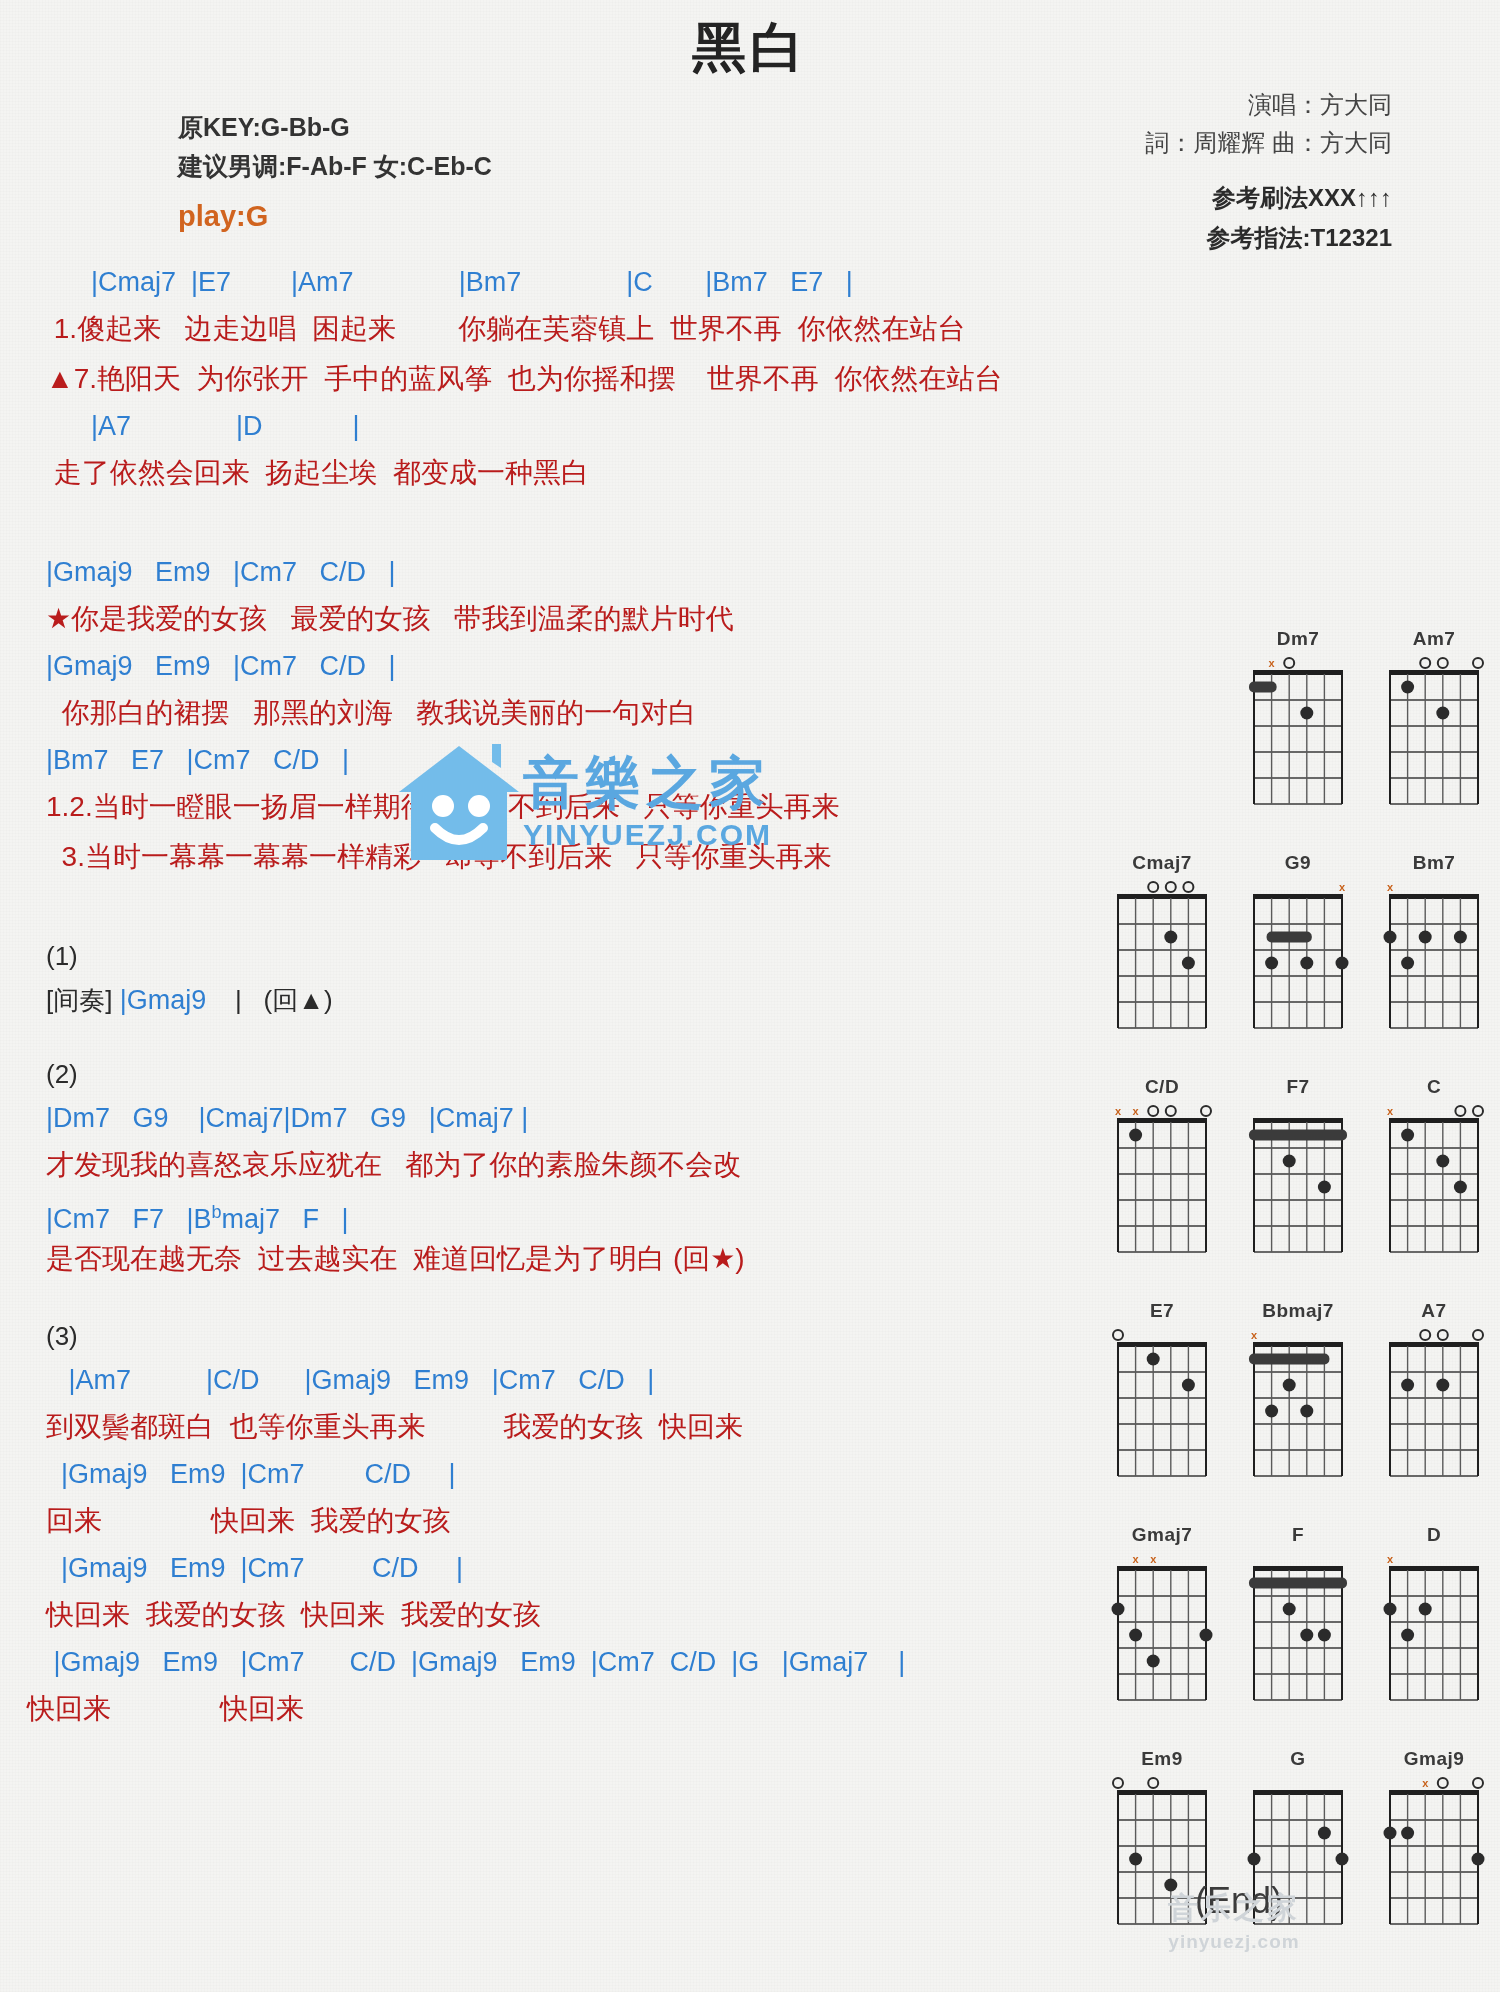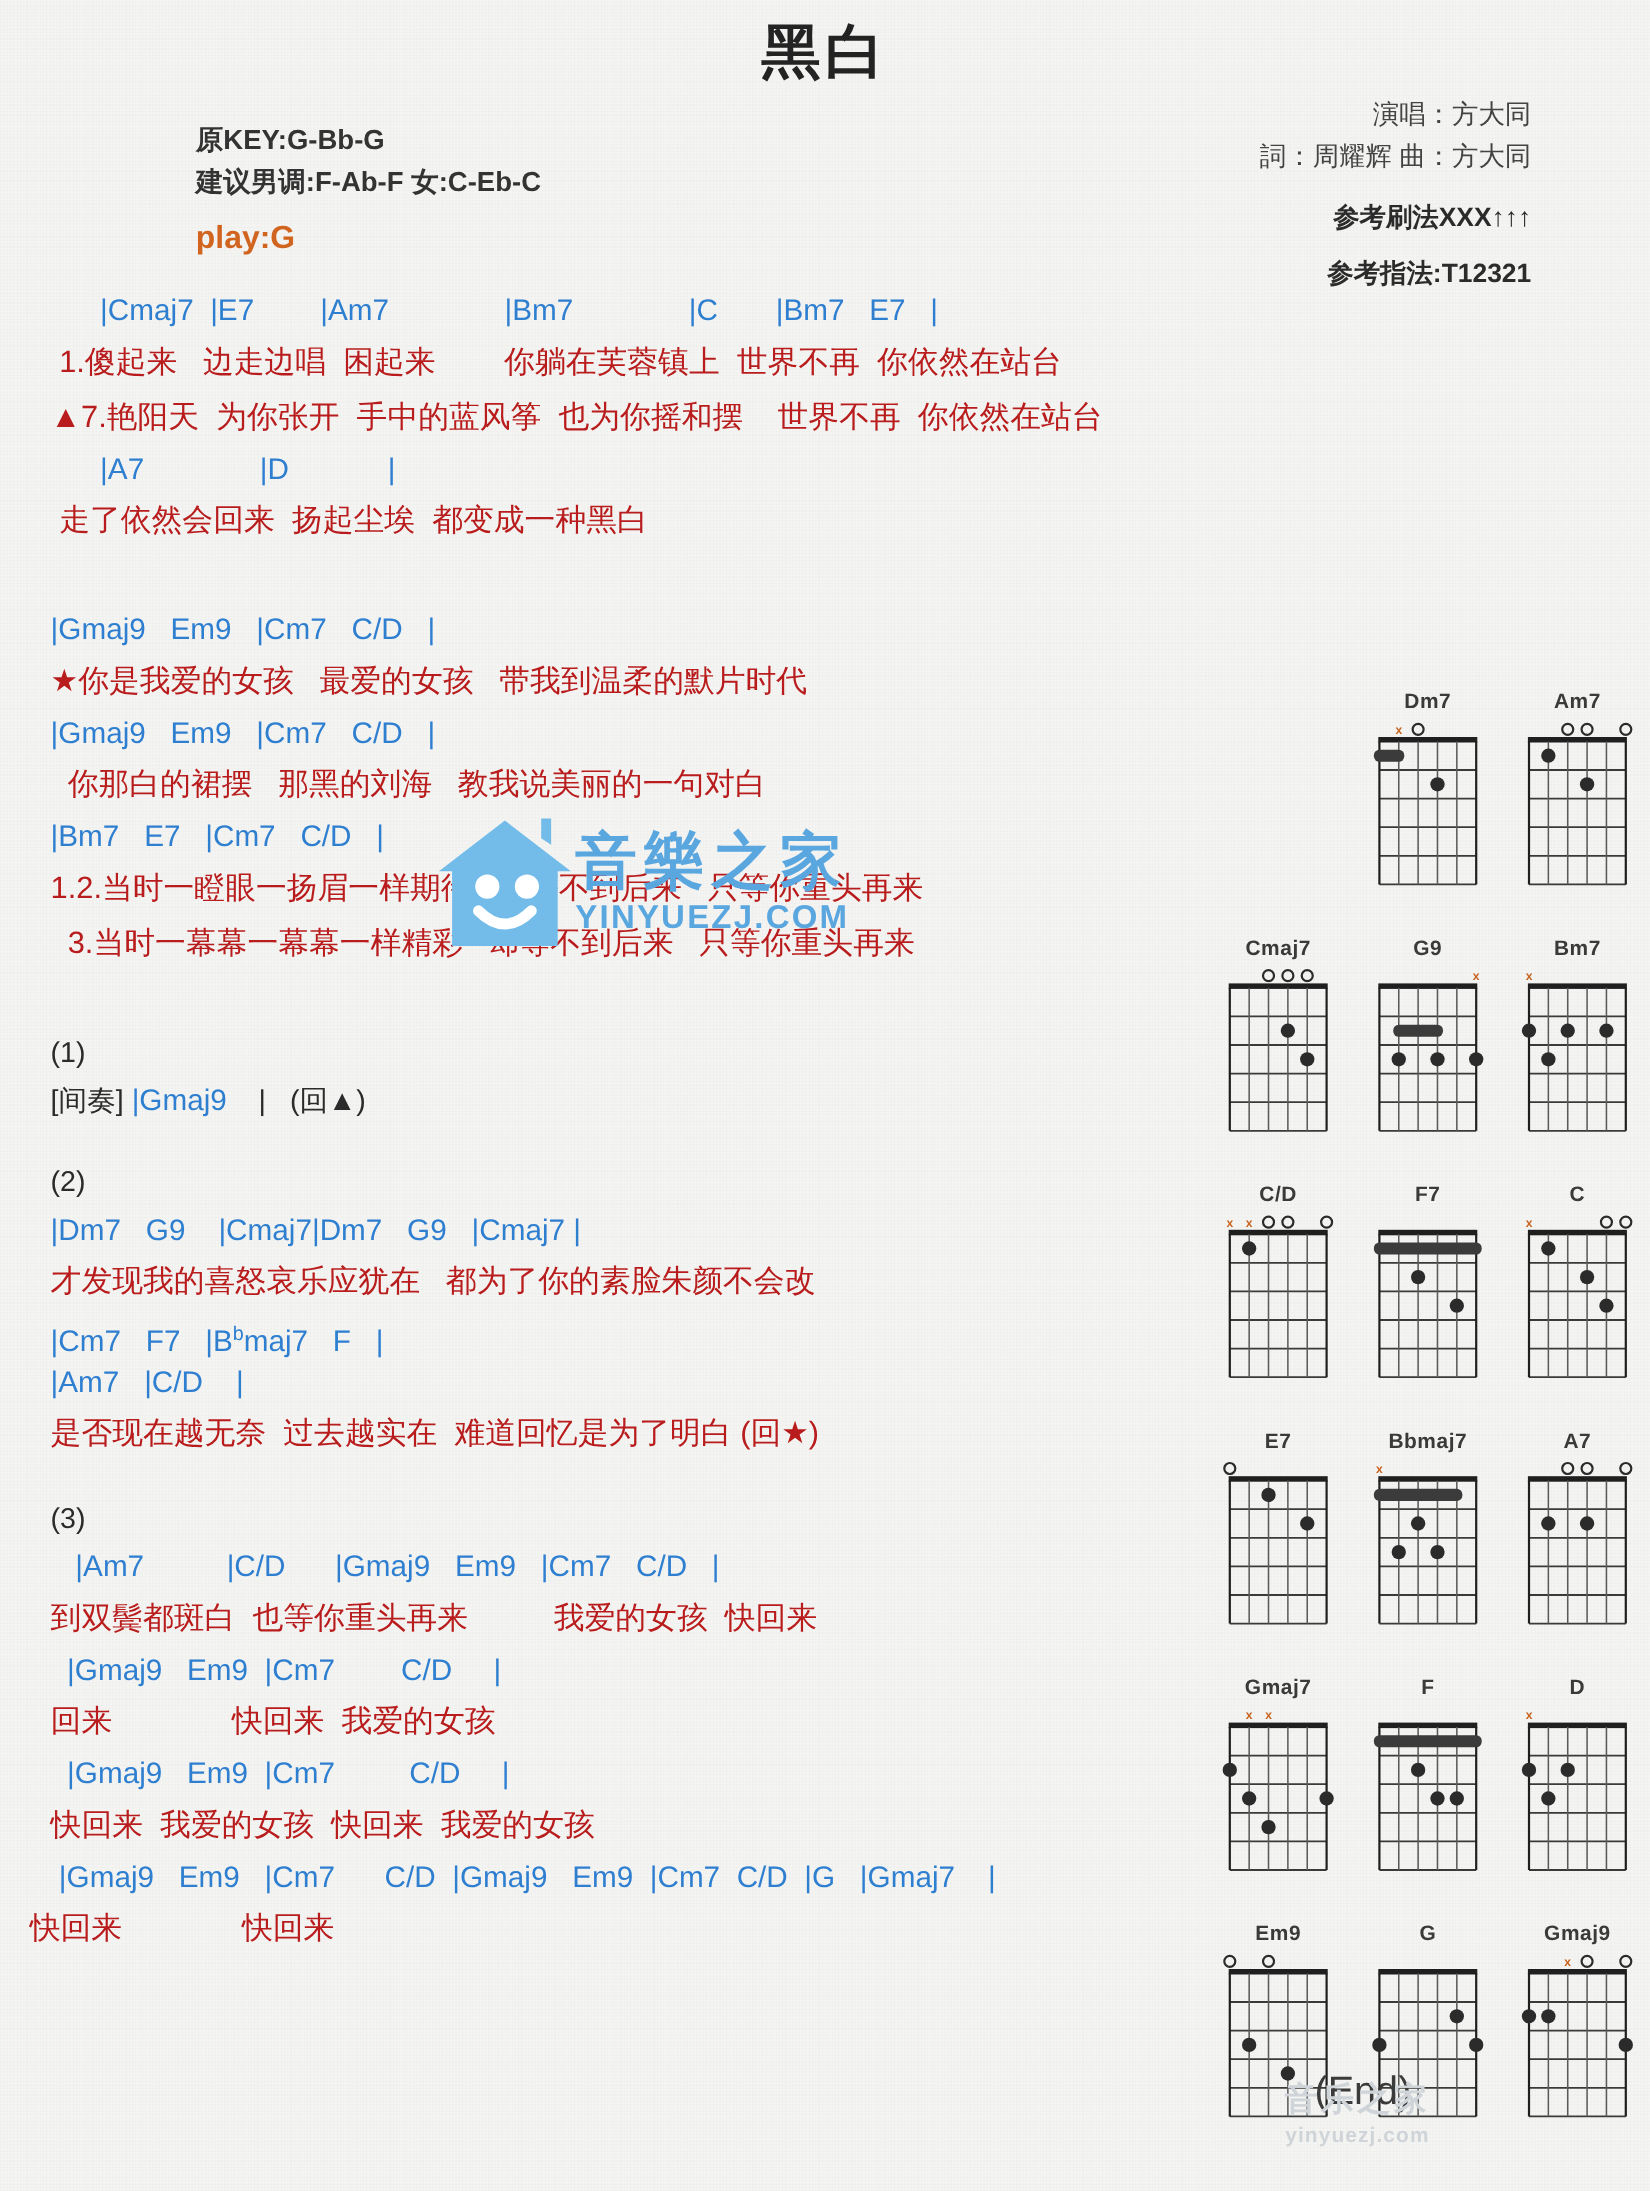--- a/index.html
+++ b/index.html
@@ -83,21 +83,21 @@
   <div class="hdr-left">
     <div class="l">原KEY:G-Bb-G</div>
     <div class="l">建议男调:F-Ab-F 女:C-Eb-C</div>
     <div class="play">play:G</div>
   </div>
 
   <div class="hdr-right">
     <div class="r">演唱：方大同</div>
     <div class="r">詞：周耀辉   曲：方大同</div>
     <div class="strum">参考刷法XXX↑↑↑</div>
-    <div class="strum" style="margin-top:13px">参考指法:T12321</div>
+    <div class="strum" style="margin-top:2px">参考指法:T12321</div>
   </div>
 
   <div class="sheet" id="sheet">
       <div>
         <div class="row" style="padding-left: 46px;"><span class="chords">      |Cmaj7  |E7        |Am7              |Bm7              |C       |Bm7   E7   |</span></div>
         <div class="row lyr" style="padding-left: 46px;"><span class="lyrics"> 1.傻起来   边走边唱  困起来        你躺在芙蓉镇上  世界不再  你依然在站台</span></div>
         <div class="row lyr" style="padding-left: 46px;"><span class="lyrics">▲7.艳阳天  为你张开  手中的蓝风筝  也为你摇和摆    世界不再  你依然在站台</span></div>
         <div class="row" style="padding-left: 46px;"><span class="chords">      |A7              |D            |</span></div>
         <div class="row lyr" style="padding-left: 46px;"><span class="lyrics"> 走了依然会回来  扬起尘埃  都变成一种黑白</span></div>
         <div class="spacer-lg"></div>
@@ -115,21 +115,20 @@
       <div>
         <div class="row" style="padding-left: 46px;"><span class="mark">(1)</span></div>
         <div class="row" style="padding-left: 46px;"><span class="mark">[间奏] </span><span class="chords">|Gmaj9</span><span class="mark">    |   (回▲)</span></div>
         <div class="spacer"></div>
       </div>
       <div>
         <div class="row" style="padding-left: 46px;"><span class="mark">(2)</span></div>
         <div class="row" style="padding-left: 46px;"><span class="chords">|Dm7   G9    |Cmaj7|Dm7   G9   |Cmaj7 |</span></div>
         <div class="row lyr" style="padding-left: 46px;"><span class="lyrics">才发现我的喜怒哀乐应犹在   都为了你的素脸朱颜不会改</span></div>
         <div class="row" style="padding-left: 46px;"><span class="chords">|Cm7   F7   |B<span class="sup">b</span>maj7   F   |</span></div>
-        <div class="row" style="padding-left: 46px;"><span class="chords">|Am7   |C/D    |</span></div>
         <div class="row lyr" style="padding-left: 46px;"><span class="lyrics">是否现在越无奈  过去越实在  难道回忆是为了明白 (回★)</span></div>
         <div class="spacer"></div>
       </div>
       <div>
         <div class="row" style="padding-left: 46px;"><span class="mark">(3)</span></div>
         <div class="row" style="padding-left: 46px;"><span class="chords">   |Am7          |C/D      |Gmaj9   Em9   |Cm7   C/D   |</span></div>
         <div class="row lyr" style="padding-left: 46px;"><span class="lyrics">到双鬓都斑白  也等你重头再来          我爱的女孩  快回来</span></div>
         <div class="row" style="padding-left: 46px;"><span class="chords">  |Gmaj9   Em9  |Cm7        C/D     |</span></div>
         <div class="row lyr" style="padding-left: 46px;"><span class="lyrics">回来              快回来  我爱的女孩</span></div>
         <div class="row" style="padding-left: 46px;"><span class="chords">  |Gmaj9   Em9  |Cm7         C/D     |</span></div>

